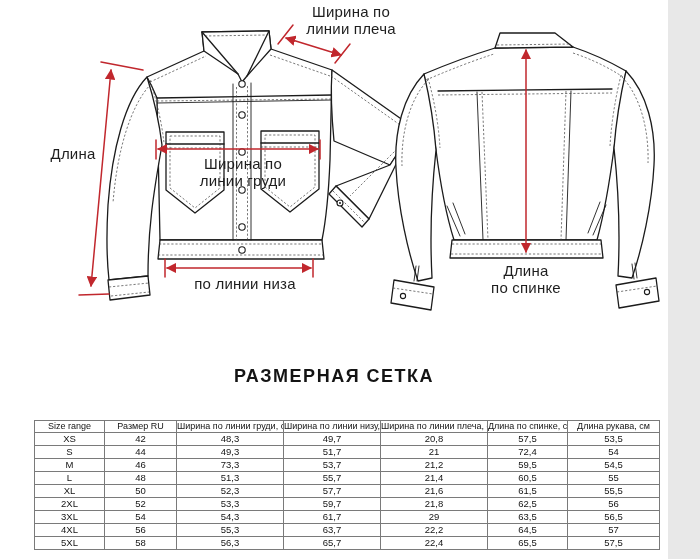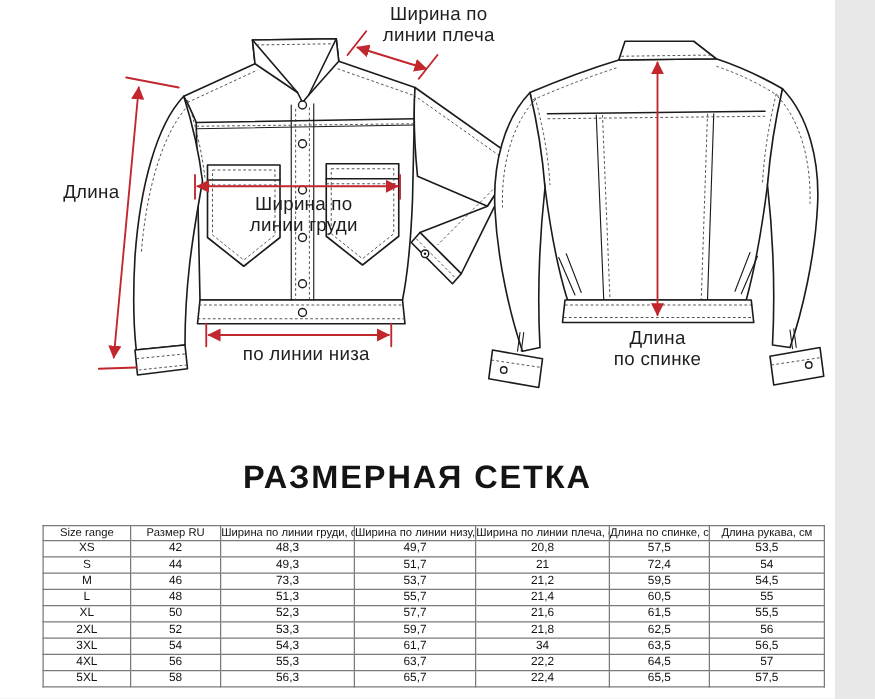--- a/index.html
+++ b/index.html
@@ -17,21 +17,21 @@
   .red { fill:none; stroke:var(--accent,#c1272d); stroke-width:1.5; stroke-linecap:round; }
   .redf{ fill:var(--accent,#c1272d); }
   .btn { fill:#ffffff; stroke:var(--line,#1b1b1b); stroke-width:1.1; }
   .dlabel {
     position:absolute; text-align:center; font-size:15px; line-height:1.12;
     color:#1e1e1e; letter-spacing:0.2px;
   }
   .dlabel span { display:block; }
   #title {
     position:absolute; top:366px; left:0; width:100%; text-align:center;
-    font-size:26px; font-weight:600; letter-spacing:1.5px; color:#141414;
+    font-size:18px; font-weight:600; letter-spacing:1.5px; color:#141414;
   }
   #size-table {
     position:absolute; top:420px; left:34px; width:625px;
     border-collapse:collapse; table-layout:fixed;
   }
   #size-table th, #size-table td {
     border:1px solid #7a7a7a; color:#141414; text-align:center;
     padding:1px 0; height:10.5px; line-height:1.05; white-space:nowrap; overflow:hidden;
   }
   #size-table th { font-size:9px;  font-weight:400; }
@@ -250,21 +250,21 @@
           <td>59,7</td>
           <td>21,8</td>
           <td>62,5</td>
           <td>56</td>
         </tr>
         <tr>
           <td>3XL</td>
           <td>54</td>
           <td>54,3</td>
           <td>61,7</td>
-          <td>34</td>
+          <td>29</td>
           <td>63,5</td>
           <td>56,5</td>
         </tr>
         <tr>
           <td>4XL</td>
           <td>56</td>
           <td>55,3</td>
           <td>63,7</td>
           <td>22,2</td>
           <td>64,5</td>

